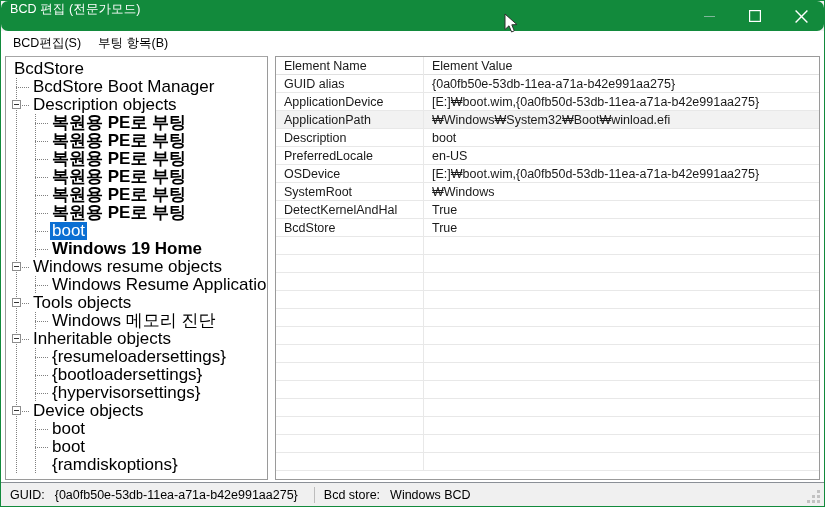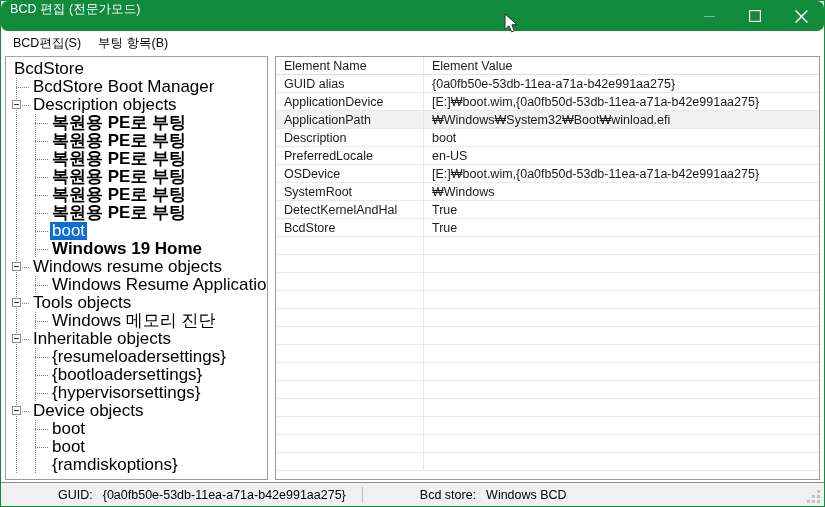--- a/index.html
+++ b/index.html
@@ -151,21 +151,21 @@
   }
   
   #statusbar {
     height: 24px; flex: 0 0 24px;
     background: #f0f0f0;
     border-top: 1px solid #8a8f96;
     display: flex; align-items: center;
     font-size: 12.5px; color: #000000;
     position: relative;
   }
-  .sb-cell { display: flex; align-items: flex-start; white-space: nowrap; padding-left: 48px; }
+  .sb-cell { display: flex; align-items: flex-start; white-space: nowrap; }
   .sb-label { padding-left: 9px; }
   .sb-value { padding-left: 10px; }
   .sb-sep {
     width: 1px; height: 16px; background: #bdbdbd;
     margin-left: 16px;
   }
   #grip {
     position: absolute; right: 3px; bottom: 2px;
     width: 14px; height: 14px;
   }

